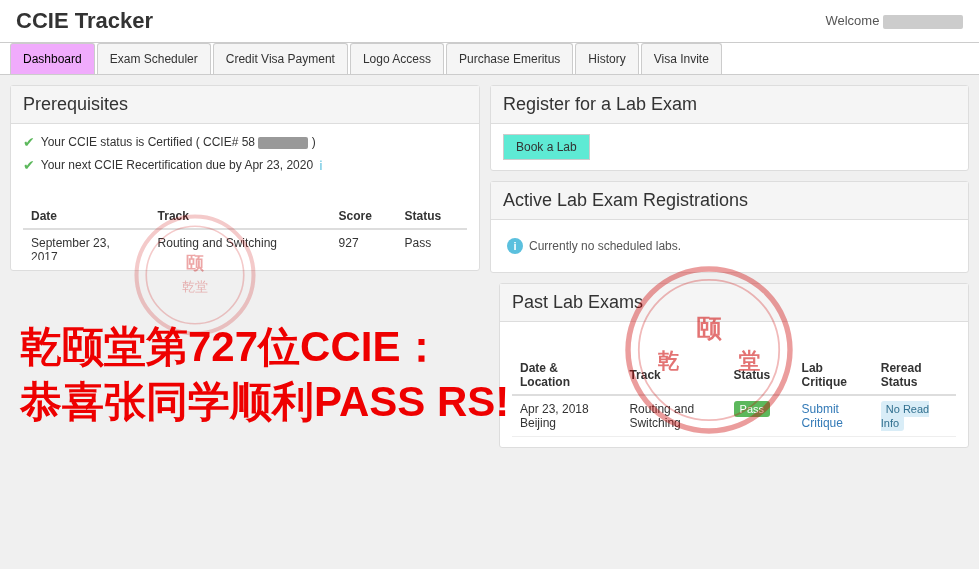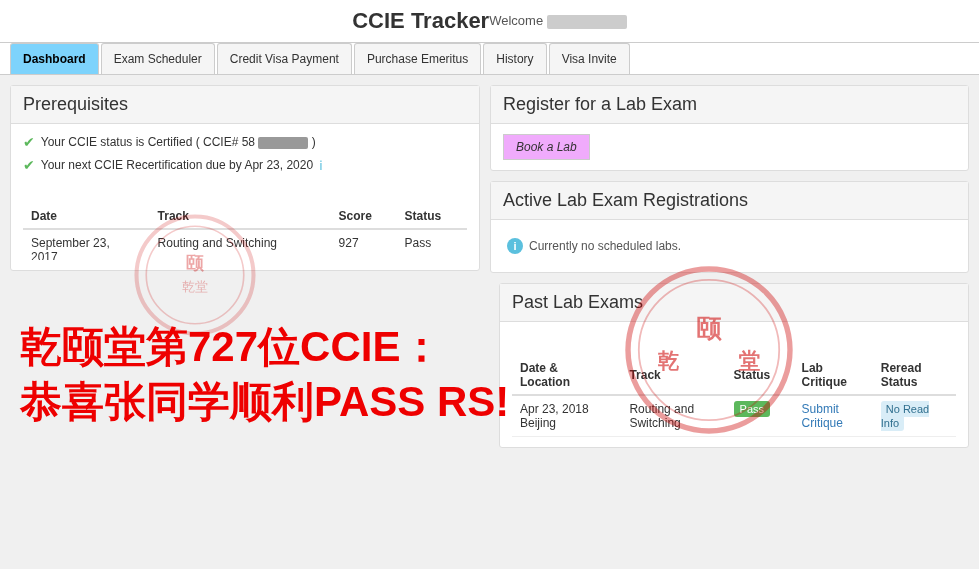--- a/index.html
+++ b/index.html
@@ -12,21 +12,21 @@
       overflow: hidden;
     }
 
     
     .header {
       background: #fff;
       border-bottom: 1px solid #ccc;
       padding: 8px 16px;
       display: flex;
       align-items: center;
-      justify-content: center;
+      justify-content: space-between;
     }
     .header-title {
       font-size: 22px;
       font-weight: bold;
       color: #333;
     }
     .header-welcome {
       font-size: 13px;
       color: #555;
     }
@@ -54,23 +54,23 @@
       border-bottom: none;
       cursor: pointer;
       font-size: 12px;
       color: #333;
       margin-right: 2px;
       background: #f5f5f5;
       border-radius: 3px 3px 0 0;
       border-color: #ccc;
     }
     .nav-tab.active {
-      background: #7dd3fc;
+      background: #f0abfc;
       border-color: #ccc #ccc #fff #ccc;
-      font-weight: bold;
+      font-weight: normal;
       color: #000;
     }
 
     
     .main-content {
       display: flex;
       gap: 10px;
       padding: 10px;
       background: #f0f0f0;
     }
@@ -160,27 +160,26 @@
     
     .table-wrapper {
       overflow-y: auto;
       max-height: 80px;
       position: relative;
     }
 
     
     .book-lab-btn {
       border: 1px solid #ccc;
-      background: #f0abfc;
+      background: #5eead4;
       padding: 5px 12px;
       cursor: pointer;
       font-size: 12px;
       border-radius: 0;
       color: #333;
-      font-style: italic;
     }
 
     
     .info-row {
       display: flex;
       align-items: center;
       gap: 6px;
       font-size: 12px;
       color: #555;
       padding: 8px 4px;
@@ -292,20 +291,21 @@
     <span class="header-welcome">
       <span>Welcome</span>
       <span class="header-welcome-blur"></span>
     </span>
   </div>
 
   <div class="nav-tabs">
     <div class="nav-tab active">Dashboard</div>
     <div class="nav-tab">Exam Scheduler</div>
     <div class="nav-tab">Credit Visa Payment</div>
+    <div class="nav-tab">Logo Access</div>
     <div class="nav-tab">Purchase Emeritus</div>
     <div class="nav-tab">History</div>
     <div class="nav-tab">Visa Invite</div>
   </div>
 
   <div class="main-content">
 
     <div class="left-col">
 
       <div class="card">

